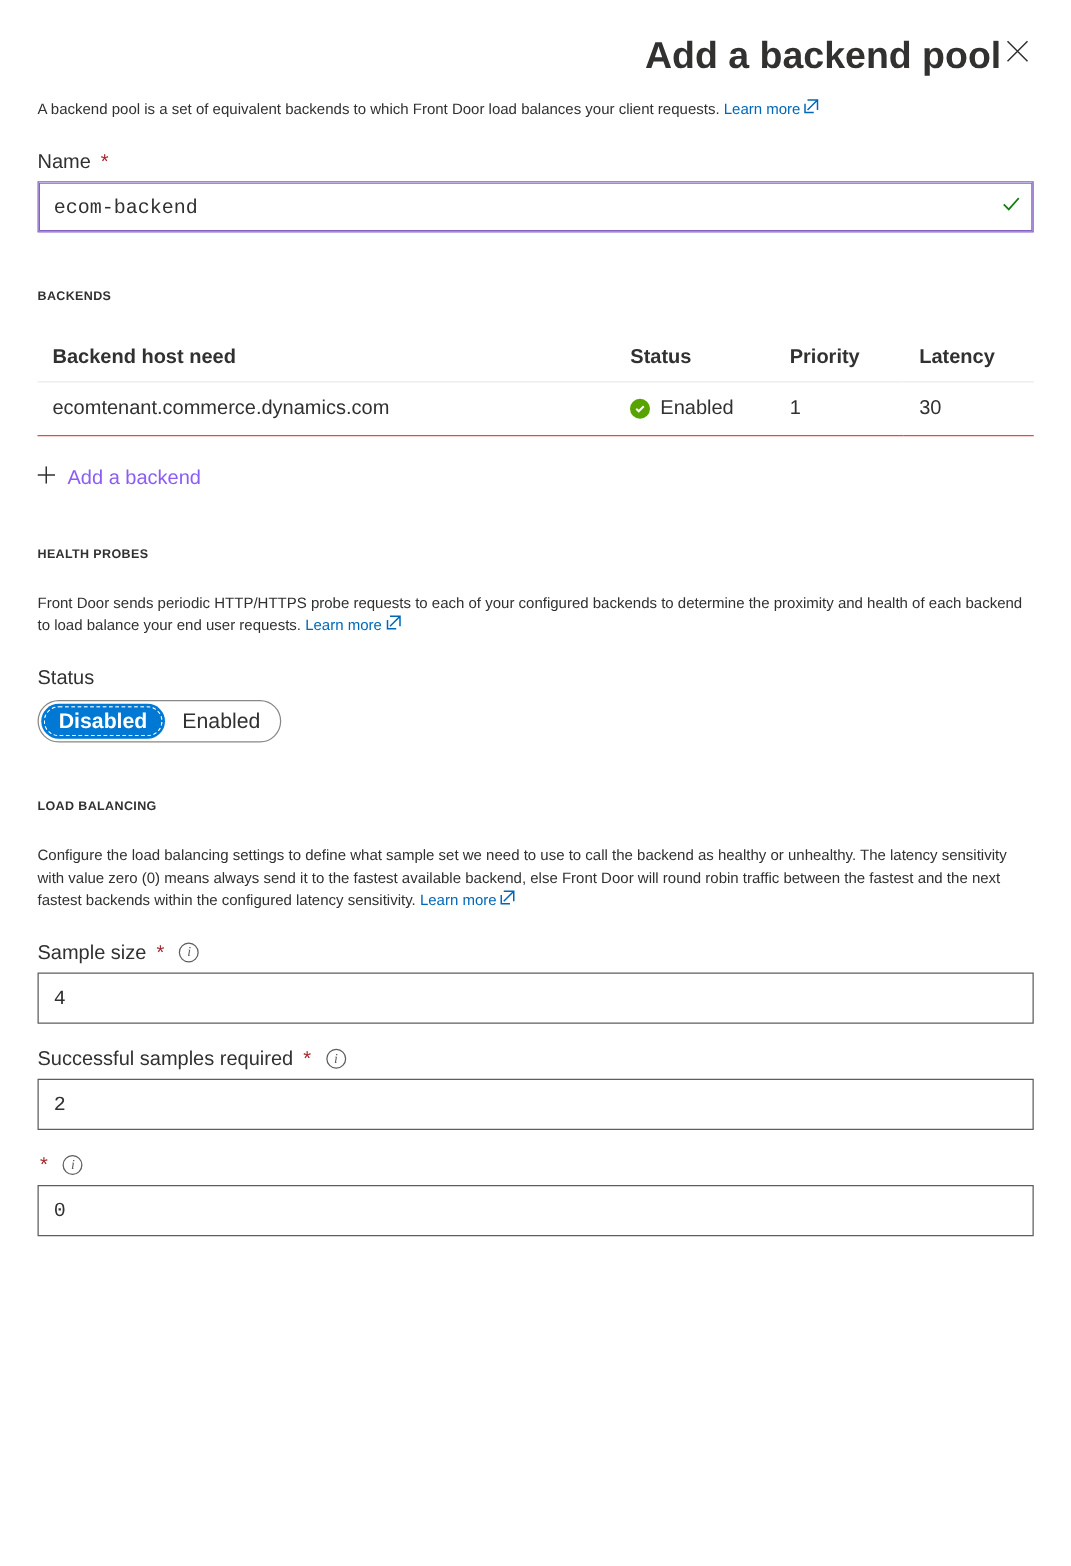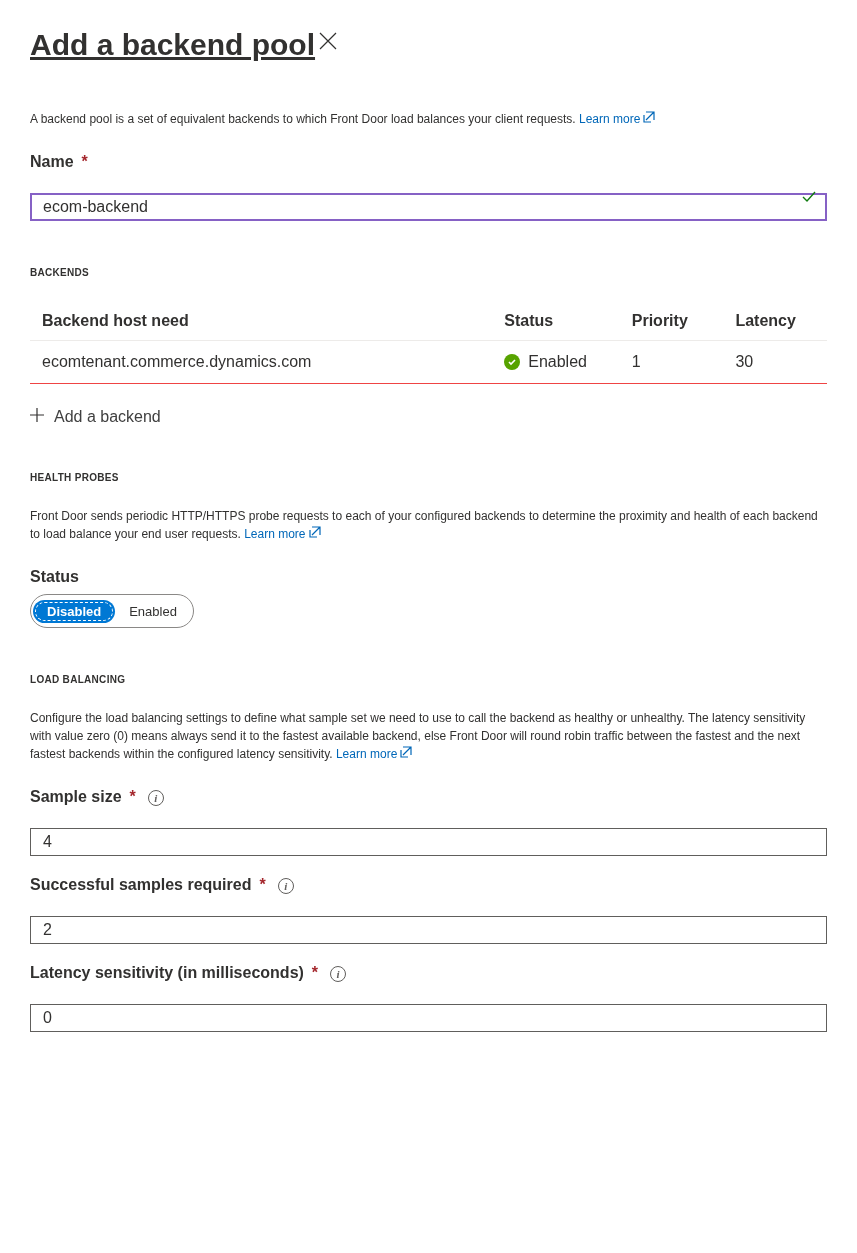--- a/index.html
+++ b/index.html
@@ -6,24 +6,23 @@
   body {
     margin: 0;
     padding: 28px 30px;
     font-family: "Segoe UI", -apple-system, BlinkMacSystemFont, sans-serif;
     color: #323130;
     background: #fff;
     width: 857px;
   }
   .header-row {
     display: flex;
-    justify-content: flex-start;
+    justify-content: flex-end;
     align-items: flex-start;
-    margin-bottom: 48px;
-    text-decoration: underline;
+    margin-bottom: 16px;
   }
   h1 {
     font-size: 30px;
     font-weight: 600;
     margin: 0;
     color: #323130;
   }
   .close-btn {
     background: none;
     border: none;
@@ -43,25 +42,25 @@
     text-decoration: none;
     cursor: pointer;
   }
   .ext-icon {
     display: inline-block;
     vertical-align: -1px;
     margin-left: 2px;
   }
   .field-label {
     font-size: 16px;
-    font-weight: 700;
+    font-weight: 400;
     color: #323130;
     margin-bottom: 6px;
     display: flex;
-    align-items: flex-end;
+    align-items: flex-start;
     gap: 6px;
   }
   .required { color: #a4262c; margin-left: 2px;}
   .info-icon {
     display: inline-flex;
     width: 16px;
     height: 16px;
     border: 1px solid #605e5c;
     border-radius: 50%;
     color: #605e5c;
@@ -72,28 +71,27 @@
     justify-content: center;
     cursor: pointer;
     margin-left: 6px;
   }
   .input-wrap {
     position: relative;
     margin-bottom: 6px;
   }
   .text-input {
     width: 100%;
-    height: 28px;
+    height: 41px;
     padding: 6px 36px 6px 12px;
     font-size: 16px;
     border: 1px solid #605e5c;
     outline: none;
-    font-family: Liberation Sans, sans-serif;
-    color: #323130;
-    margin-top: 16px;
+    font-family: Liberation Mono, monospace;
+    color: #323130;
   }
   .text-input.valid {
     border: 1px solid #605e5c;
     box-shadow: inset 0 0 0 1px #8661c5;
     border-color: #8661c5;
   }
   .check-valid {
     position: absolute;
     right: 10px;
     top: 50%;
@@ -137,42 +135,42 @@
     display: inline-flex;
     align-items: center;
     justify-content: center;
     color: #fff;
   }
   .add-backend {
     display: inline-flex;
     align-items: center;
     gap: 10px;
     margin-top: 24px;
-    color: #404040;
+    color: #8b5cf6;
     font-size: 16px;
     cursor: pointer;
     background: none;
     border: none;
     padding: 0;
   }
   .plus-icon { color: #323130; }
   .toggle-group {
     display: inline-flex;
     border: 1px solid #8a8886;
     border-radius: 18px;
     padding: 2px;
     height: 34px;
     align-items: center;
     margin-top: 2px;
   }
   .toggle-btn {
     border: none;
     background: none;
     padding: 4px 14px;
-    font-size: 13px;
+    font-size: 17px;
     border-radius: 14px;
     cursor: pointer;
     font-family: inherit;
     color: #323130;
   }
   .toggle-btn.active {
     background: #0078d4;
     color: #fff;
     outline: 1px dashed #fff;
     outline-offset: -3px;
@@ -291,21 +289,20 @@
   <div class="field-label">
     <span>Successful samples required</span>
       <span class="required">*</span>
     <span class="info-icon">i</span>
   </div>
   <input type="text" class="text-input" value="2" style="">
 </div>
 
 <div class="field-block">
   <div class="field-label">
-    <span>Latency sensitivity (in milliseconds)</span>
       <span class="required">*</span>
     <span class="info-icon">i</span>
   </div>
   <input type="text" class="text-input" value="0" style="">
 </div>
 
 
 
 
 </body></html>

